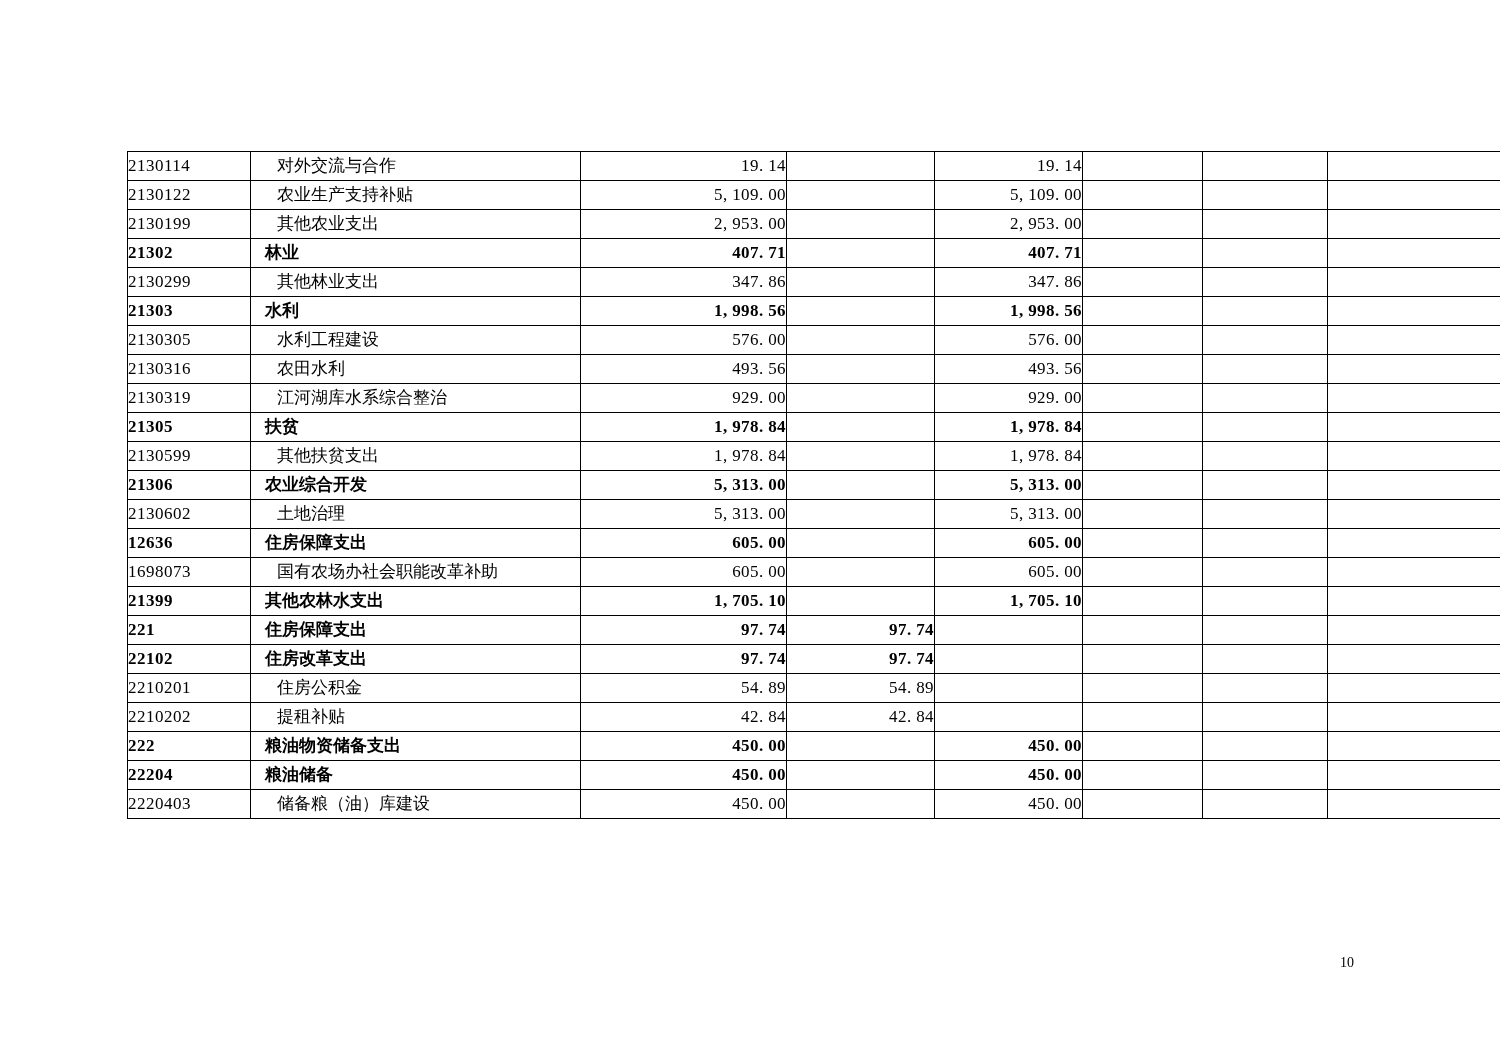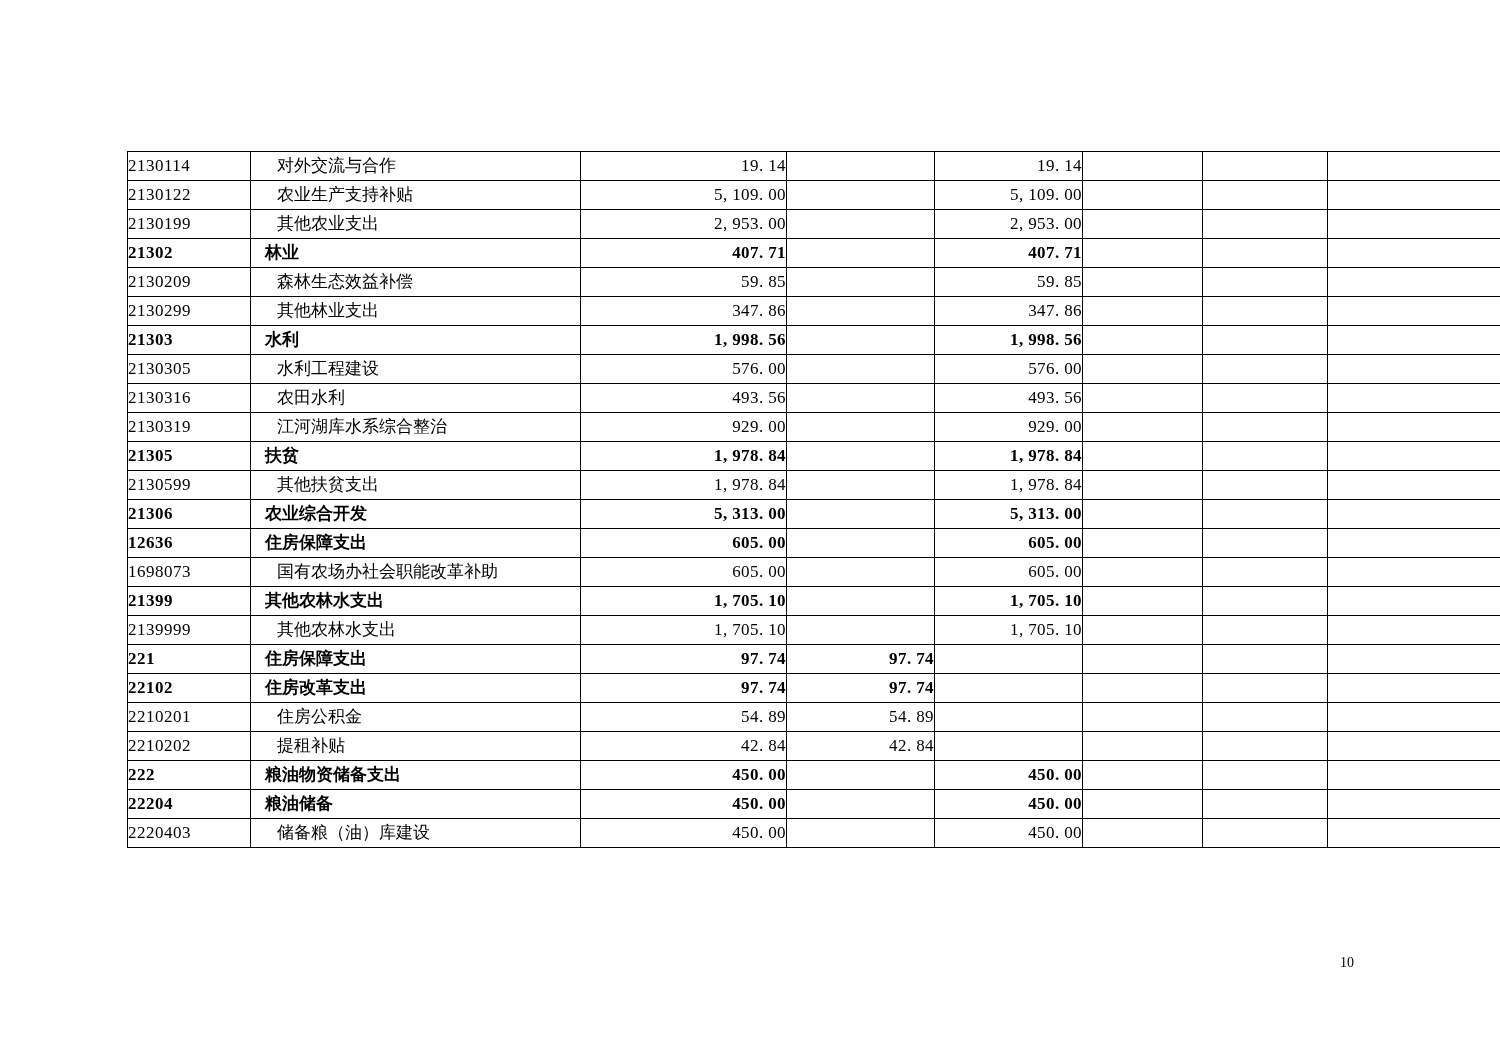--- a/index.html
+++ b/index.html
@@ -145,30 +145,20 @@
           <td class="cell-code">21302</td>
           <td class="cell-name"><span class="ind0">林业</span></td>
           <td class="num">407. 71</td>
           <td class="num-mid"></td>
           <td class="num-low">407. 71</td>
           <td class="num"></td>
           <td class="num"></td>
           <td class="num"></td>
         </tr>
         <tr>
-          <td class="cell-code">2130209</td>
-          <td class="cell-name"><span class="ind1">森林生态效益补偿</span></td>
-          <td class="num">59. 85</td>
-          <td class="num-mid"></td>
-          <td class="num-low">59. 85</td>
-          <td class="num"></td>
-          <td class="num"></td>
-          <td class="num"></td>
-        </tr>
-        <tr>
           <td class="cell-code">2130299</td>
           <td class="cell-name"><span class="ind1">其他林业支出</span></td>
           <td class="num">347. 86</td>
           <td class="num-mid"></td>
           <td class="num-low">347. 86</td>
           <td class="num"></td>
           <td class="num"></td>
           <td class="num"></td>
         </tr>
         <tr class="bold">
@@ -234,20 +224,30 @@
         <tr class="bold">
           <td class="cell-code">21306</td>
           <td class="cell-name"><span class="ind0">农业综合开发</span></td>
           <td class="num">5, 313. 00</td>
           <td class="num-mid"></td>
           <td class="num-low">5, 313. 00</td>
           <td class="num"></td>
           <td class="num"></td>
           <td class="num"></td>
         </tr>
+        <tr>
+          <td class="cell-code">2130602</td>
+          <td class="cell-name"><span class="ind1">土地治理</span></td>
+          <td class="num">5, 313. 00</td>
+          <td class="num-mid"></td>
+          <td class="num-low">5, 313. 00</td>
+          <td class="num"></td>
+          <td class="num"></td>
+          <td class="num"></td>
+        </tr>
         <tr class="bold">
           <td class="cell-code">12636</td>
           <td class="cell-name"><span class="ind0">住房保障支出</span></td>
           <td class="num">605. 00</td>
           <td class="num-mid"></td>
           <td class="num-low">605. 00</td>
           <td class="num"></td>
           <td class="num"></td>
           <td class="num"></td>
         </tr>
@@ -257,30 +257,20 @@
           <td class="num">605. 00</td>
           <td class="num-mid"></td>
           <td class="num-low">605. 00</td>
           <td class="num"></td>
           <td class="num"></td>
           <td class="num"></td>
         </tr>
         <tr class="bold">
           <td class="cell-code">21399</td>
           <td class="cell-name"><span class="ind0">其他农林水支出</span></td>
-          <td class="num">1, 705. 10</td>
-          <td class="num-mid"></td>
-          <td class="num-low">1, 705. 10</td>
-          <td class="num"></td>
-          <td class="num"></td>
-          <td class="num"></td>
-        </tr>
-        <tr>
-          <td class="cell-code">2139999</td>
-          <td class="cell-name"><span class="ind1">其他农林水支出</span></td>
           <td class="num">1, 705. 10</td>
           <td class="num-mid"></td>
           <td class="num-low">1, 705. 10</td>
           <td class="num"></td>
           <td class="num"></td>
           <td class="num"></td>
         </tr>
         <tr class="bold">
           <td class="cell-code">221</td>
           <td class="cell-name"><span class="ind0">住房保障支出</span></td>

